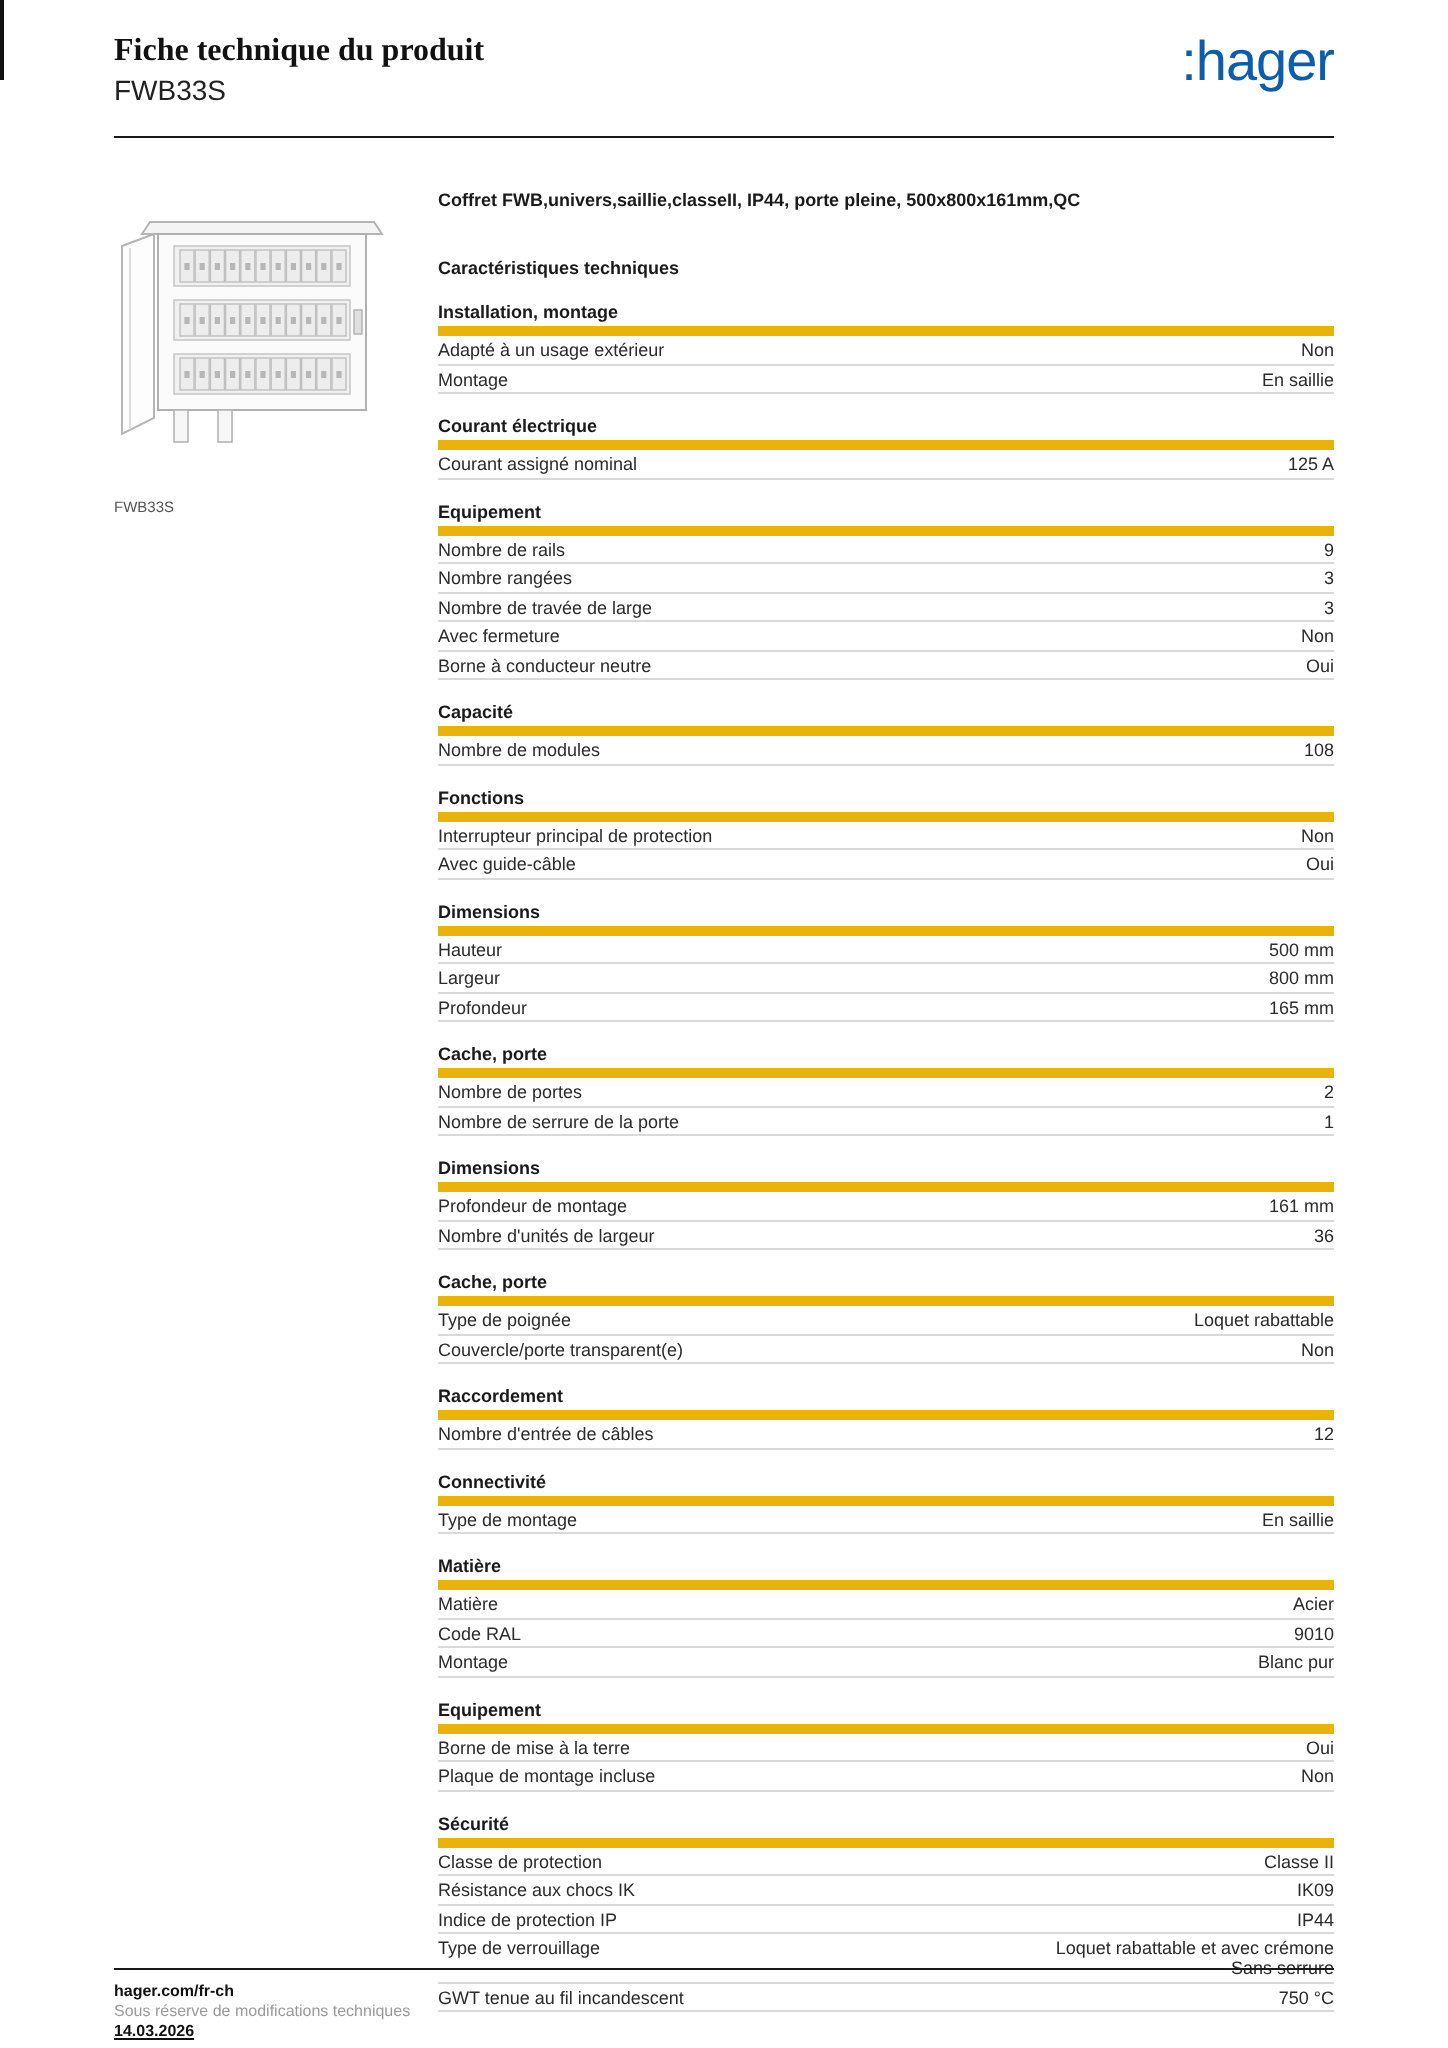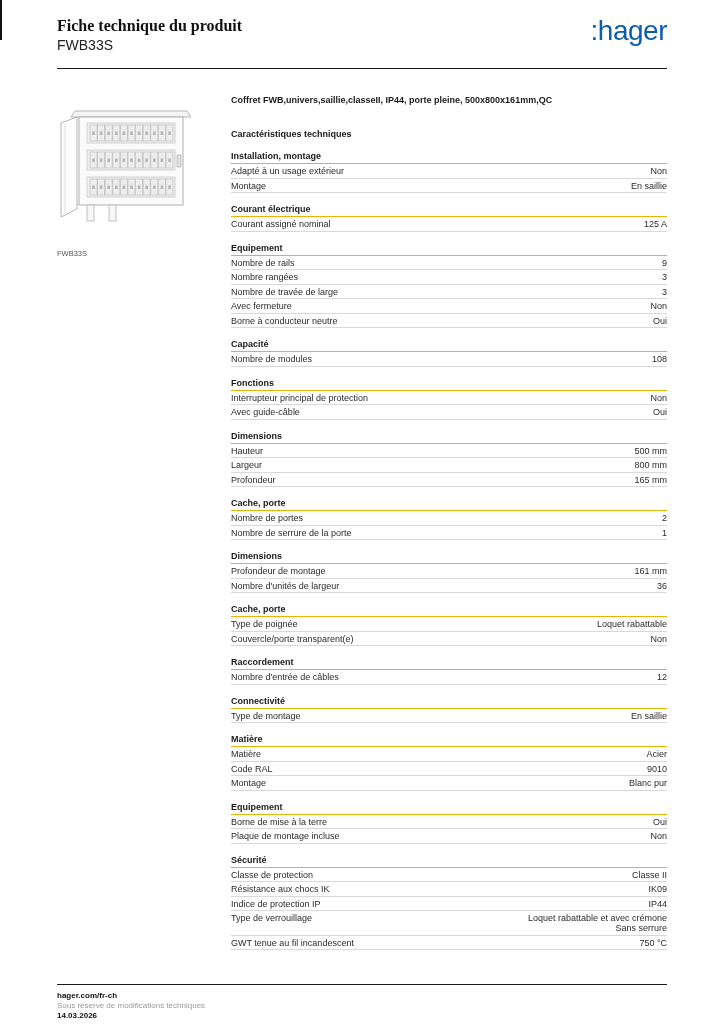--- a/index.html
+++ b/index.html
@@ -14,39 +14,39 @@
   .page-title{font-size:16px;line-height:20px;font-weight:bold;color:#111;font-family:Liberation Serif, serif;}
   .page-subtitle{font-size:14px;line-height:19px;color:#222;font-weight:400;}
   .brand{font-size:28px;line-height:26px;font-weight:normal;color:var(--brand,#0d5dad);letter-spacing:-0.5px;margin-top:2px;}
   .header-rule{border-bottom:1px solid #1a1a1a;margin-top:13px;}
 
   .main{display:flex;margin-top:24px;}
   .left-col{width:150px;margin-right:12px;flex:none;}
   .product-figure{width:148px;height:148px;display:block;}
   .figure-caption{font-size:7.5px;color:#555;margin-top:8px;}
 
-  .specs{flex:1;min-width:0;margin-left:12px;}
+  .specs{flex:1;min-width:0;}
   .description{font-size:9px;font-weight:bold;line-height:11px;margin-top:2px;}
   .char-title{font-size:9px;font-weight:bold;line-height:11px;margin-top:23px;margin-bottom:5px;}
 
   .spec-section{margin-top:9px;}
-  .spec-heading{font-size:9px;font-weight:bold;line-height:10px;padding:2px 0;border-bottom:1px solid #eab308;}
+  .spec-heading{font-size:9px;font-weight:bold;line-height:10px;padding:2px 0;border-bottom:5px solid #eab308;}
   .spec-row{display:flex;justify-content:flex-start;align-items:flex-start;font-size:9px;line-height:10px;padding:2px 0 1.5px;border-bottom:1px solid #d9d9d9;}
   .spec-label{color:#2b2b2b;flex:1 1 auto;padding-right:10px;}
   .spec-value{color:#2b2b2b;text-align:right;white-space:pre-line;flex:none;max-width:62%;}
 
   .footer{
     position:absolute;left:57px;right:57px;top:984px;
     border-top:1px solid #1a1a1a;padding-top:6px;
     display:flex;justify-content:space-between;align-items:flex-start;
     font-size:8px;line-height:10px;flex-direction:column;
   }
   .footer-left{font-weight:bold;color:#111;cursor:pointer;}
   .footer-center{color:#9a9a9a;}
-  .footer-right{font-weight:bold;color:#111;}
+  .footer-right{font-weight:bold;color:#111;text-decoration:underline;}
 </style>
 </head>
 <body>
 
 <div class="crop-mark"></div>
 
 <div class="page">
 
   <div class="header">
     <div>

